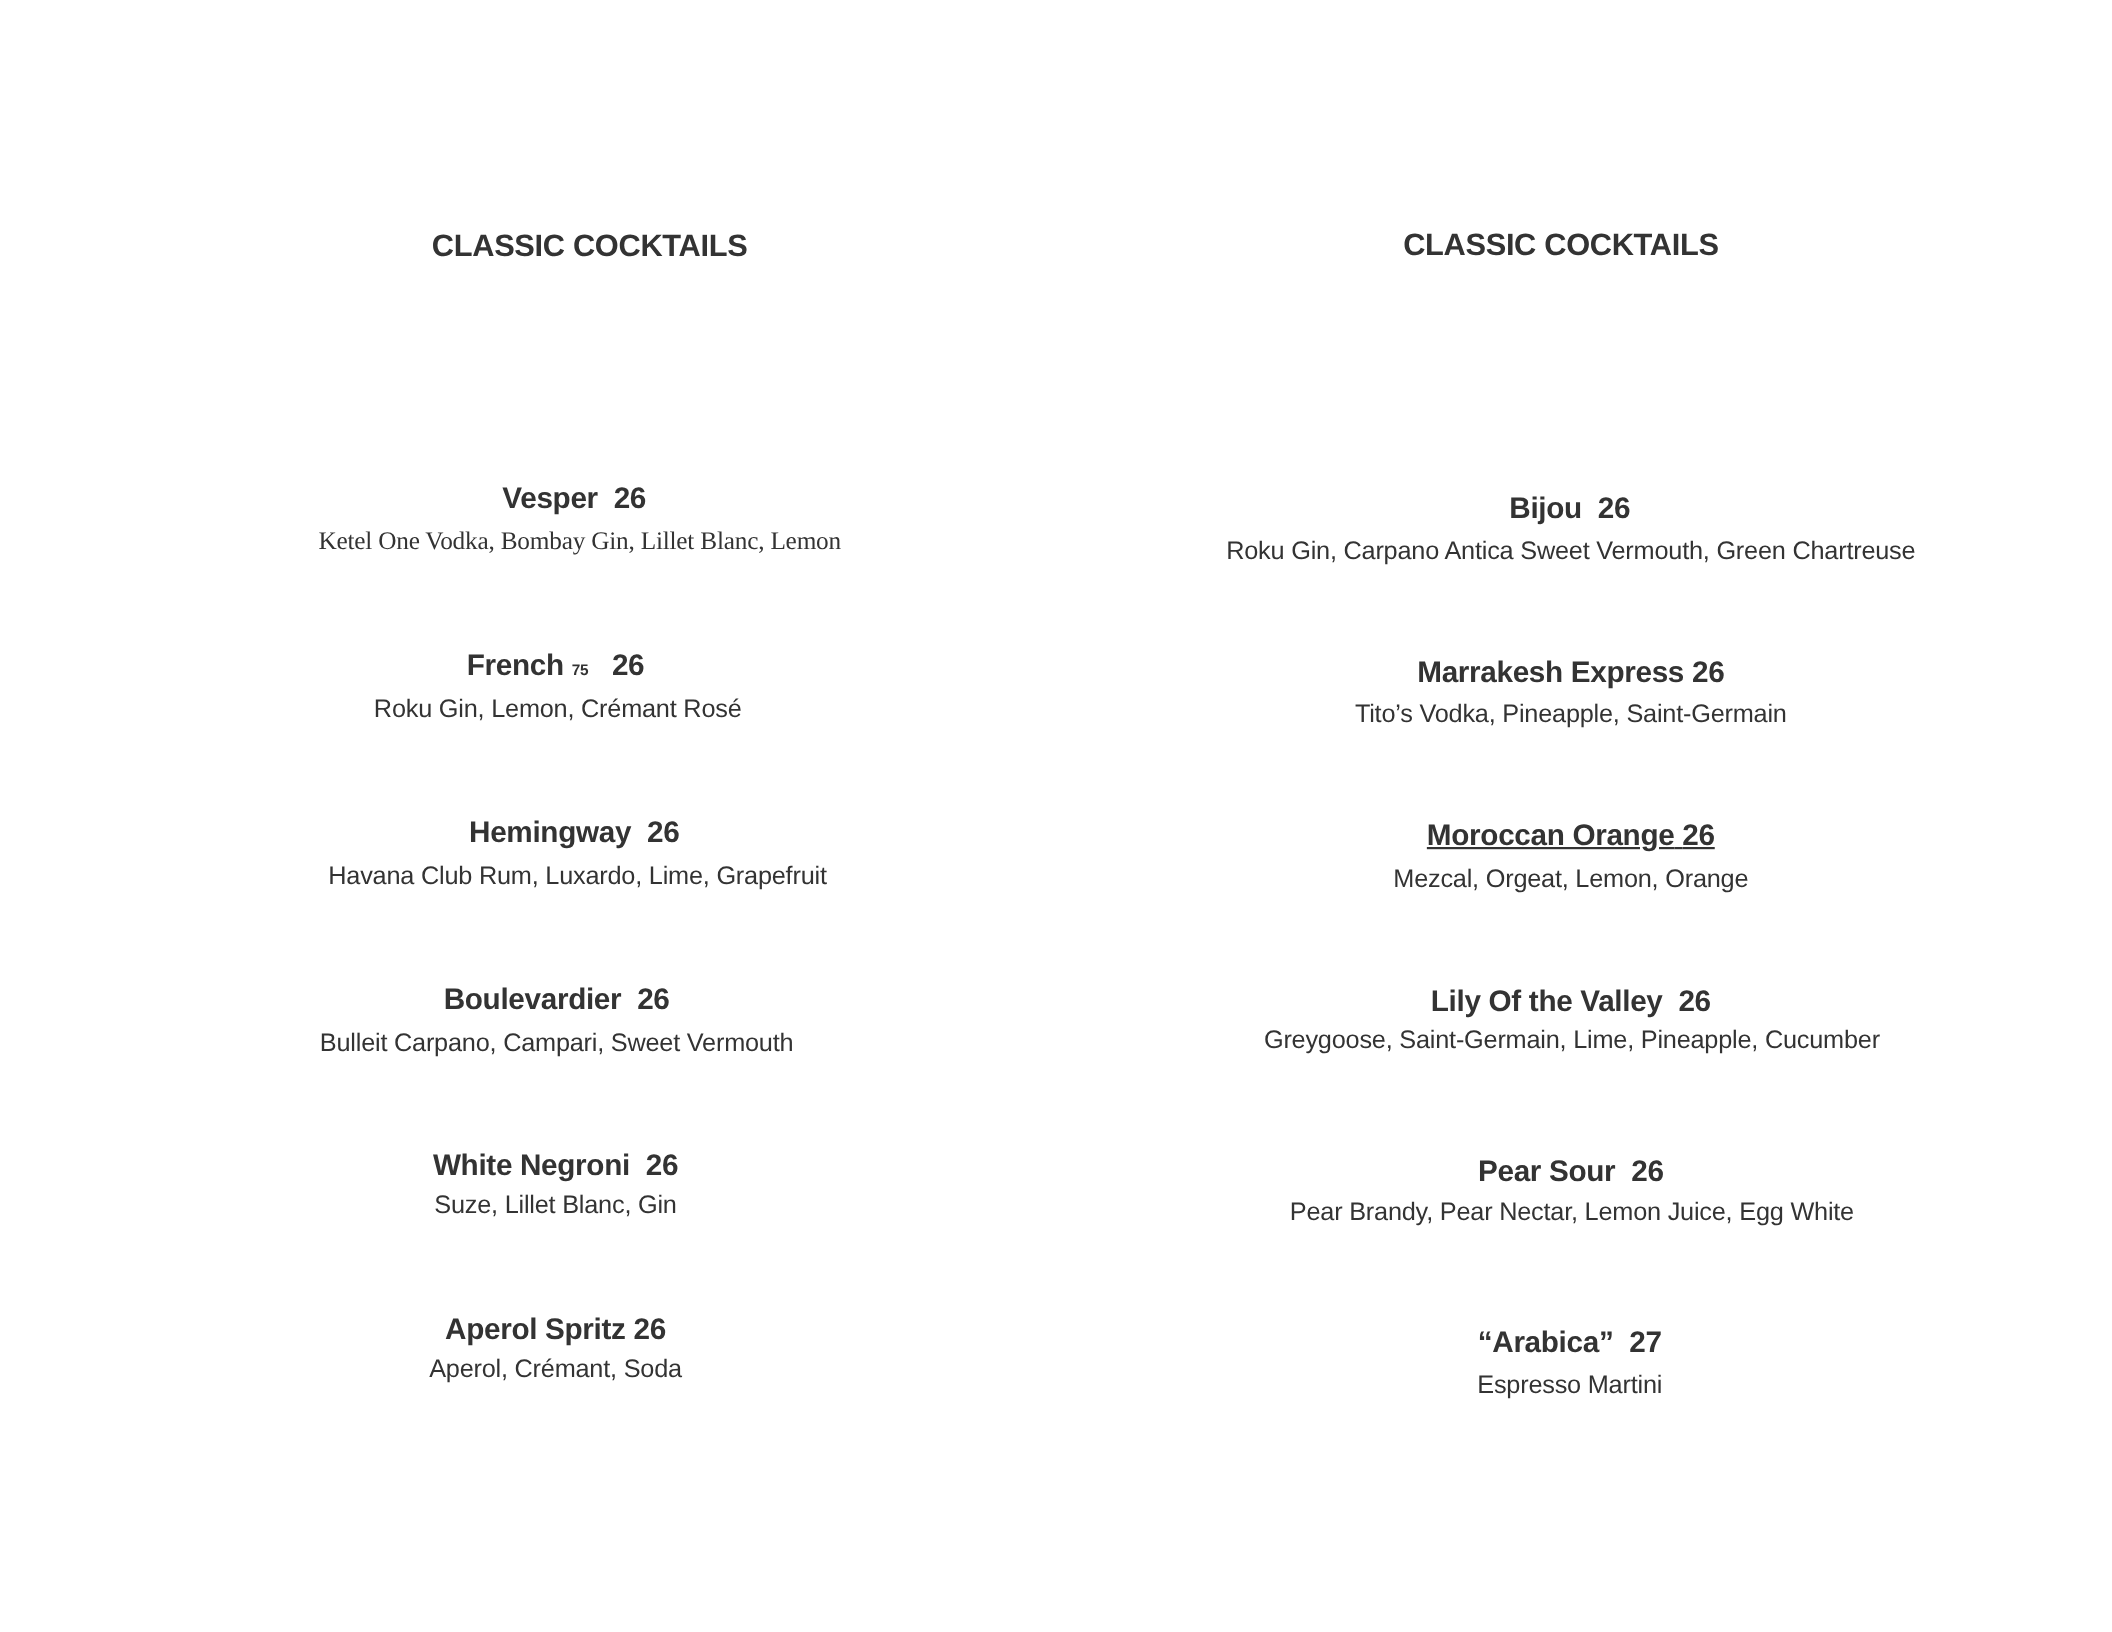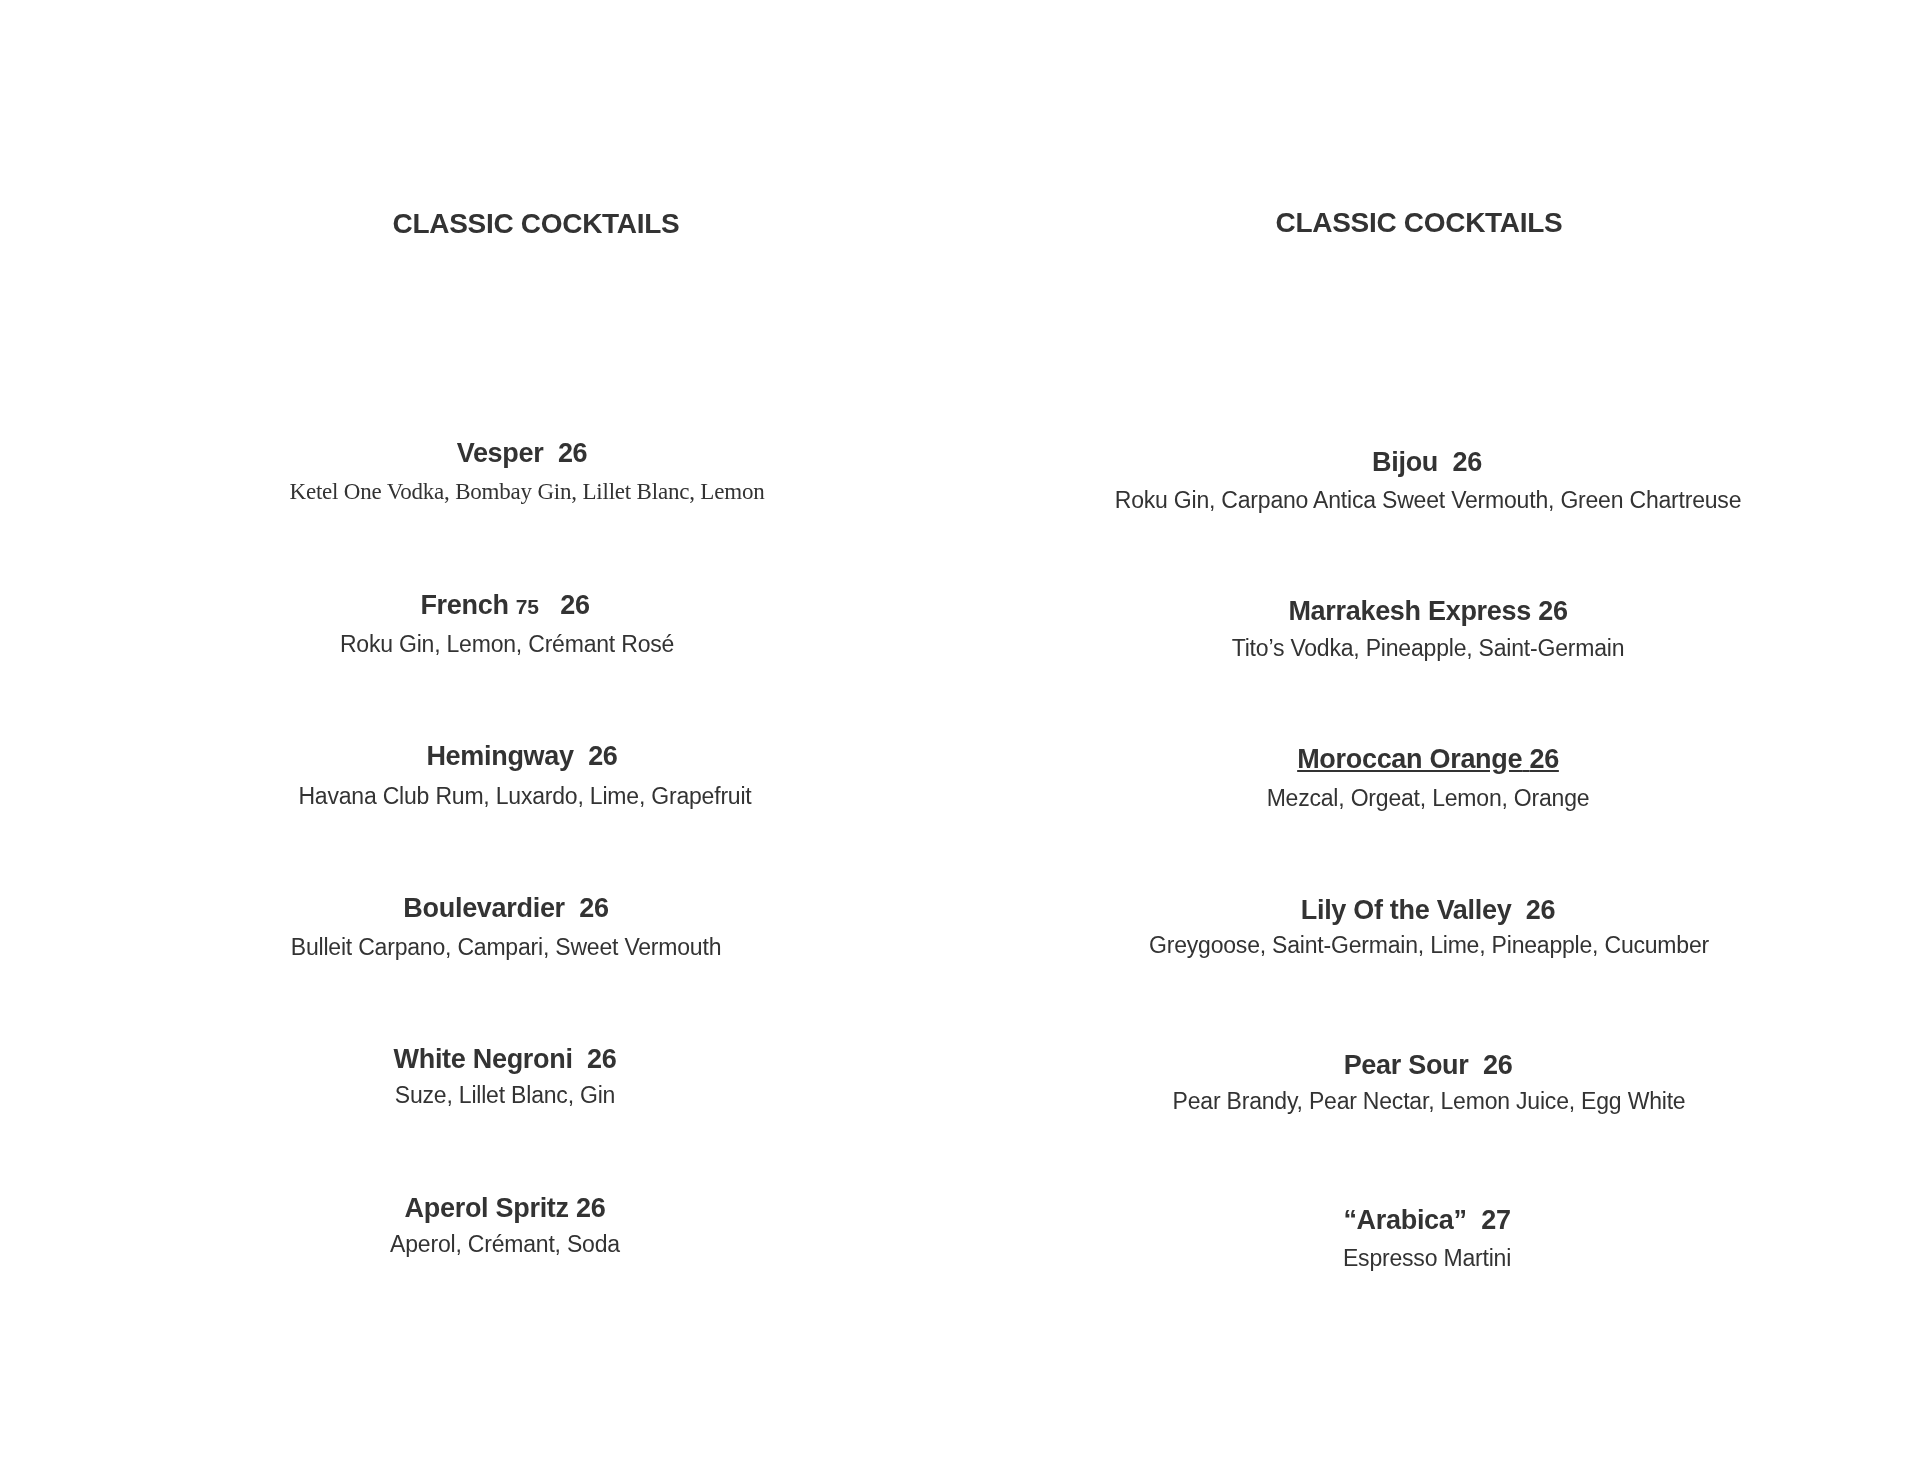--- a/index.html
+++ b/index.html
@@ -9,21 +9,21 @@
       color: #333333;
     }
     .heading {
       position: absolute; font-weight: bold; font-size: 28px;
       transform: translateX(-50%); white-space: nowrap; letter-spacing: -0.3px;
     }
     .item-title {
       position: absolute; font-weight: bold; font-size: 27px;
       transform: translateX(-50%); white-space: nowrap; letter-spacing: -0.3px;
     }
-    .item-title .small { font-size: 21px; }
+    .item-title .small { font-size: 14px; }
     .item-desc {
       position: absolute; font-size: 23px;
       transform: translateX(-50%); white-space: nowrap; letter-spacing: -0.2px;
     }
   </style>
 </head>
 <body>
 
 <div class="heading" style="left:506px; top:208px;margin-left:30px;">CLASSIC COCKTAILS</div>
 

